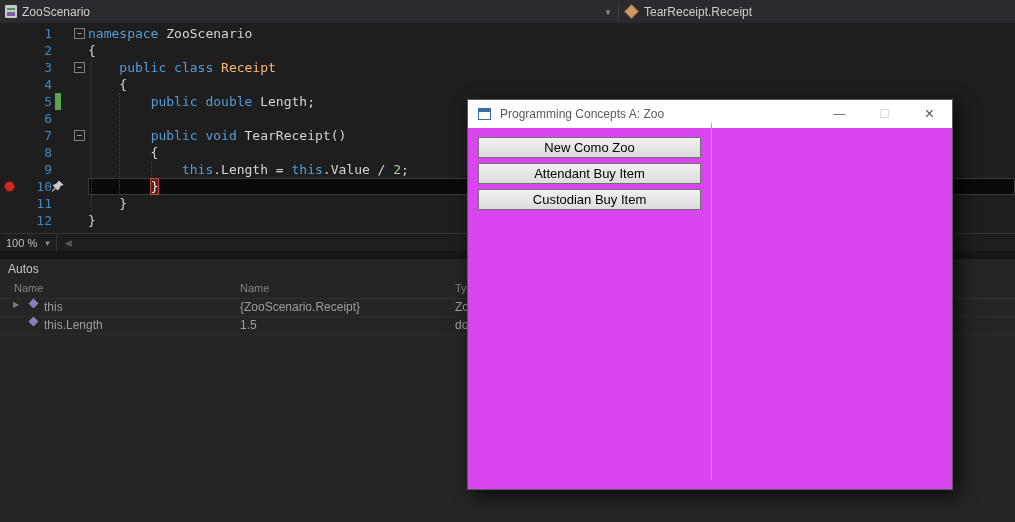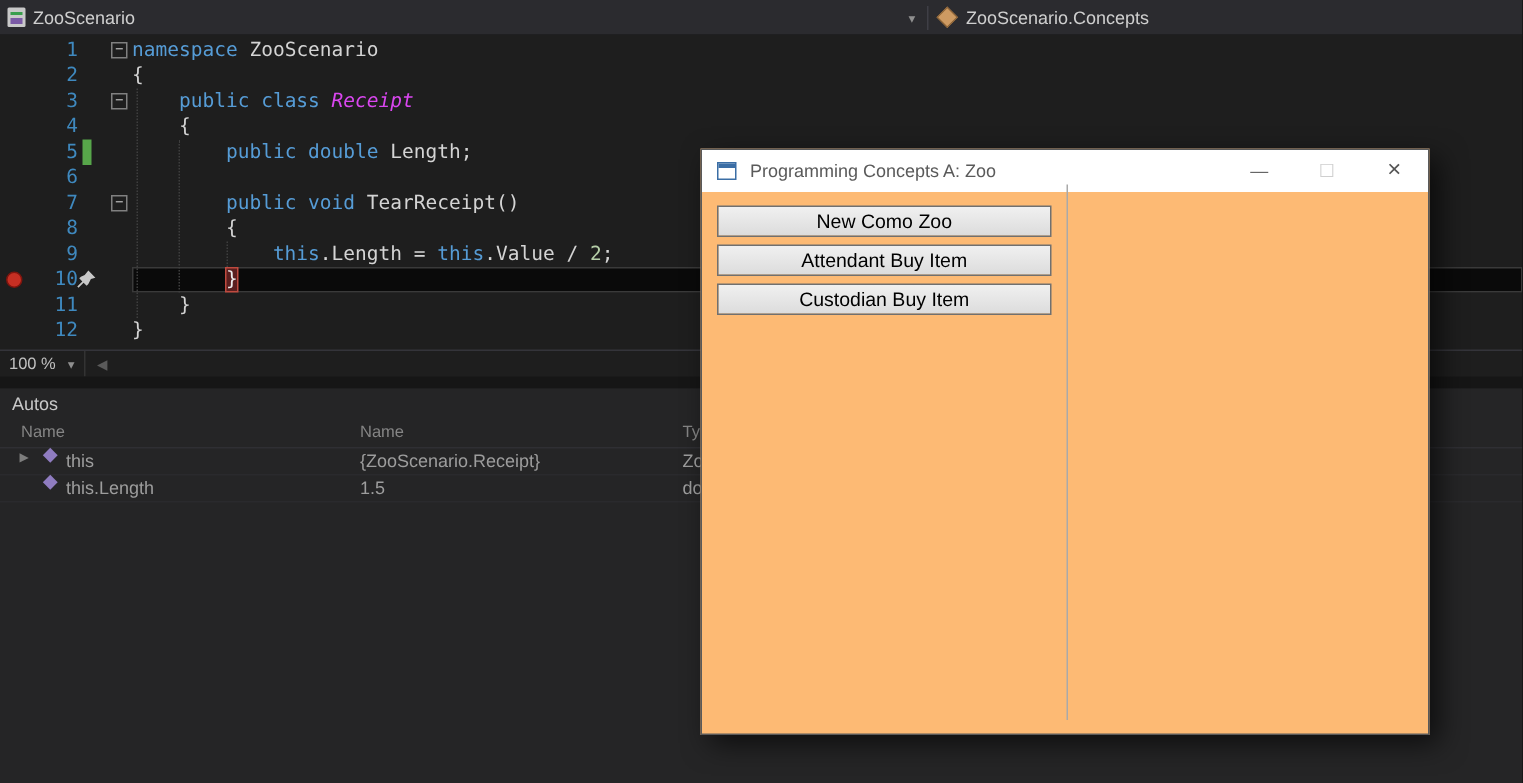--- a/index.html
+++ b/index.html
@@ -28,21 +28,21 @@
   .bpm{width:18px;flex:0 0 18px;display:flex;align-items:center;justify-content:center;}
   .bpdot{width:11px;height:11px;border-radius:50%;background:#c62f23;border:1px solid #7e150e;box-sizing:border-box;}
   .ln{width:34px;flex:0 0 34px;text-align:right;color:#3f89bf;padding-right:0;}
   .chg{width:6px;flex:0 0 6px;margin-left:3px;}
   .chg.on{background:#57a64a;}
   .fold{width:27px;flex:0 0 27px;display:flex;align-items:center;justify-content:flex-end;padding-right:3px;box-sizing:border-box;}
   .foldbox{width:11px;height:11px;border:1px solid #808080;color:#c0c0c0;font-size:9px;line-height:9px;
            text-align:center;box-sizing:border-box;background:#1e1e1e;}
   .code{flex:1;color:#d4d4d4;}
   .cl.current .code{background:#0a0a0a;box-shadow:inset 0 0 0 1px #3a3a3a;}
-  .kw{color:#569cd6;} .ty{color:#d946ef;font-style:italic;} .nu{color:#b5cea8;} .pl{color:#d4d4d4;}
+  .kw{color:#569cd6;} .ty{color:#fdba74;} .nu{color:#b5cea8;} .pl{color:#d4d4d4;}
   .bp{background:#5a1f1f;color:#ececec;box-shadow:0 0 0 1px #bf4a3f;}
   .pin{position:absolute;left:50px;top:1px;width:15px;height:15px;z-index:3;}
   .guide{position:absolute;width:0;border-left:1px dotted #3e3e3e;}
 
   
   .zoombar{position:absolute;top:233px;left:0;right:0;height:17px;background:#1e1e1e;
            border-top:1px solid #34343a;display:flex;align-items:center;font-size:11px;color:#c0c0c0;}
   .zoom-select{display:flex;align-items:center;gap:8px;padding:0 6px;height:100%;border-right:1px solid #333;cursor:default;justify-content:center;}
   .zcaret{color:#8f8f8f;font-size:9px;}
   .scroll-left{color:#5a5a5a;font-size:9px;margin-left:8px;cursor:default;}
@@ -56,21 +56,21 @@
   .autos-header{position:relative;height:19px;font-size:11px;color:#858585;border-bottom:1px solid #2f2f33;}
   .autos-header span{position:absolute;top:3px;}
   .col-name{left:14px;} .col-value{left:240px;} .col-type{left:455px;}
   .arow{position:relative;height:17px;font-size:12px;border-bottom:1px solid #2a2a2d;}
   .arow span{position:absolute;top:1px;}
   .a-arrow{left:13px;color:#7d7d7d;font-size:8px;top:4px;}
   .a-diamond{left:30px;top:5px;width:7px;height:7px;background:#8f7cc0;transform:rotate(45deg);}
   .a-name{left:44px;} .a-value{left:240px;} .a-type{left:455px;text-align:right;}
 
   
-  .zoo-window{position:absolute;left:467px;top:99px;width:486px;height:391px;background:#fdba74;
+  .zoo-window{position:absolute;left:467px;top:99px;width:486px;height:391px;background:#d946ef;
               border:1px solid #5a5a5a;box-sizing:border-box;box-shadow:6px 6px 18px rgba(0,0,0,.65);}
   .zoo-titlebar{height:28px;display:flex;align-items:center;position:relative;background:#ffffff;}
   .zoo-icon{margin-left:10px;width:13px;height:12px;border:1px solid #3b6ea5;box-sizing:border-box;position:relative;background:#fff;}
   .zoo-icon::before{content:"";position:absolute;left:0;top:0;right:0;height:3px;background:#3b6ea5;}
   .zoo-title{margin-left:9px;font-size:12px;color:#5a5a5a;}
   .zoo-controls{position:absolute;right:0;top:0;height:100%;display:flex;}
   .wc{width:45px;height:100%;display:flex;align-items:center;justify-content:center;font-size:12px;cursor:default;}
   .wc.min{color:#666;} .wc.max{color:#cfcfcf;} .wc.close{color:#555;font-size:16px;}
   .zoo-body{position:relative;height:361px;}
   .zoo-divider{position:absolute;left:243px;top:-5px;bottom:9px;width:1px;background:#a9a9a9;}
@@ -85,21 +85,21 @@
 
   <div class="navbar">
     <div class="nav-left">
       <span class="file-icon"></span>
       <span>ZooScenario</span>
     </div>
     <span class="nav-caret">▾</span>
     <div class="nav-divider"></div>
     <div class="nav-right">
       <span class="class-icon"></span>
-      <span>ZooScenario.Concepts</span>
+      <span>TearReceipt.Receipt</span>
     </div>
   </div>
 
   <div class="editor">
     <div id="code-lines">
         <div class="cl"><span class="bpm"></span><span class="ln">1</span><span class="chg"></span><span class="fold"><span class="foldbox">−</span></span><span class="code"><span class="kw">namespace</span><span class="pl"> ZooScenario</span></span></div>
         <div class="cl"><span class="bpm"></span><span class="ln">2</span><span class="chg"></span><span class="fold"></span><span class="code"><span class="pl">{</span></span></div>
         <div class="cl"><span class="bpm"></span><span class="ln">3</span><span class="chg"></span><span class="fold"><span class="foldbox">−</span></span><span class="code"><span class="pl">    </span><span class="kw">public class</span><span class="pl"> </span><span class="ty">Receipt</span></span></div>
         <div class="cl"><span class="bpm"></span><span class="ln">4</span><span class="chg"></span><span class="fold"></span><span class="code"><span class="pl">    {</span></span></div>
         <div class="cl"><span class="bpm"></span><span class="ln">5</span><span class="chg on"></span><span class="fold"></span><span class="code"><span class="pl">        </span><span class="kw">public double</span><span class="pl"> Length;</span></span></div>

